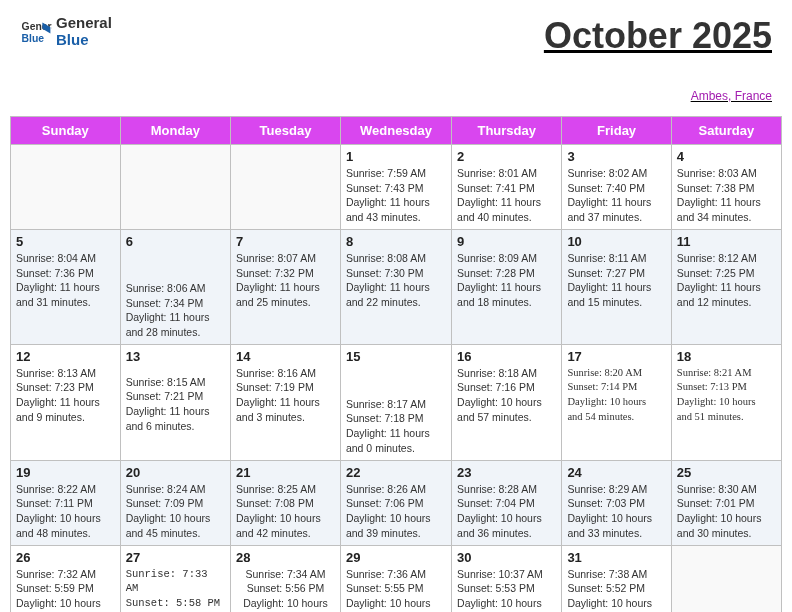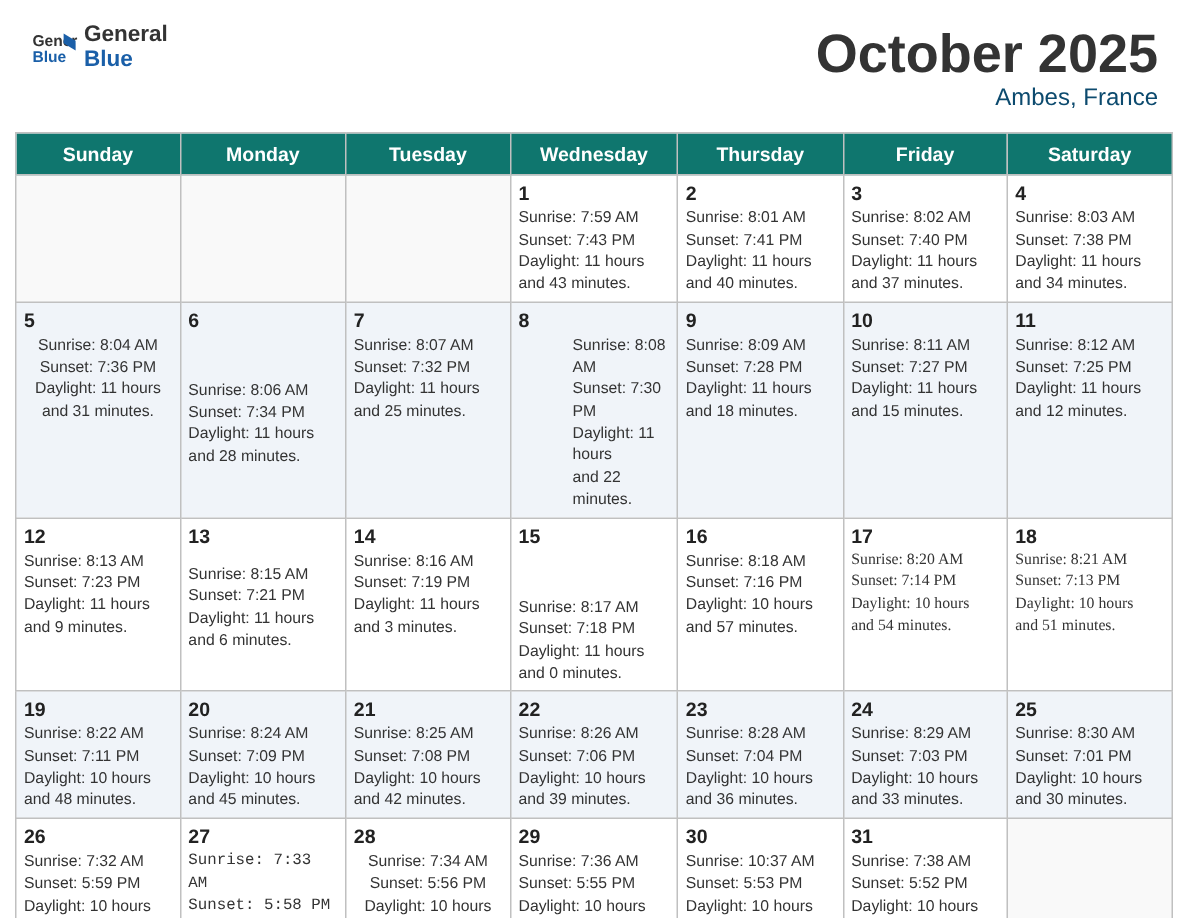--- a/index.html
+++ b/index.html
@@ -19,37 +19,38 @@
     }
     .logo {
       display: flex;
       align-items: center;
       gap: 4px;
     }
     .logo-icon {
       width: 32px;
       height: 32px;
     }
-    .title-block { text-align: right; }
+    .title-block { text-align: right; text-decoration: underline; }
     .month-title {
       font-size: 36px;
       font-weight: bold;
       color: #333;
     }
     .location {
-      font-size: 16px;
-      color: #0c4a6e;
+      font-size: 12px;
+      color: #a21caf;
+      margin-top: 32px;
     }
     table {
       width: 100%;
       border-collapse: collapse;
       font-size: 11px;
     }
     thead tr th {
-      background-color: #0f766e;
+      background-color: #d946ef;
       color: #fff;
       text-align: center;
       padding: 6px 4px;
       font-size: 13px;
       border: 1px solid #c0c0c0;
     }
     tbody tr td {
       border: 1px solid #c0c0c0;
       vertical-align: top;
       padding: 4px 5px;
@@ -137,42 +138,42 @@
           <div class="day-num">4</div>
           <div class="day-info" style="white-space: pre-line;">Sunrise: 8:03 AM
 Sunset: 7:38 PM
 Daylight: 11 hours
 and 34 minutes.</div>
         </td>
       </tr>
       <tr>
         <td>
           <div class="day-num">5</div>
-          <div class="day-info" style="white-space: pre-line; text-align: center;">Sunrise: 8:04 AM
+          <div class="day-info" style="white-space: pre-line;">Sunrise: 8:04 AM
 Sunset: 7:36 PM
 Daylight: 11 hours
 and 31 minutes.</div>
         </td>
         <td>
           <div class="day-num">6</div>
           <div class="day-info" style="white-space: pre-line; margin-top: 32px;">Sunrise: 8:06 AM
 Sunset: 7:34 PM
 Daylight: 11 hours
 and 28 minutes.</div>
         </td>
         <td>
           <div class="day-num">7</div>
           <div class="day-info" style="white-space: pre-line;">Sunrise: 8:07 AM
 Sunset: 7:32 PM
 Daylight: 11 hours
 and 25 minutes.</div>
         </td>
         <td>
           <div class="day-num">8</div>
-          <div class="day-info" style="white-space: pre-line; margin-left: 36px;">Sunrise: 8:08 AM
+          <div class="day-info" style="white-space: pre-line;">Sunrise: 8:08 AM
 Sunset: 7:30 PM
 Daylight: 11 hours
 and 22 minutes.</div>
         </td>
         <td>
           <div class="day-num">9</div>
           <div class="day-info" style="white-space: pre-line;">Sunrise: 8:09 AM
 Sunset: 7:28 PM
 Daylight: 11 hours
 and 18 minutes.</div>

